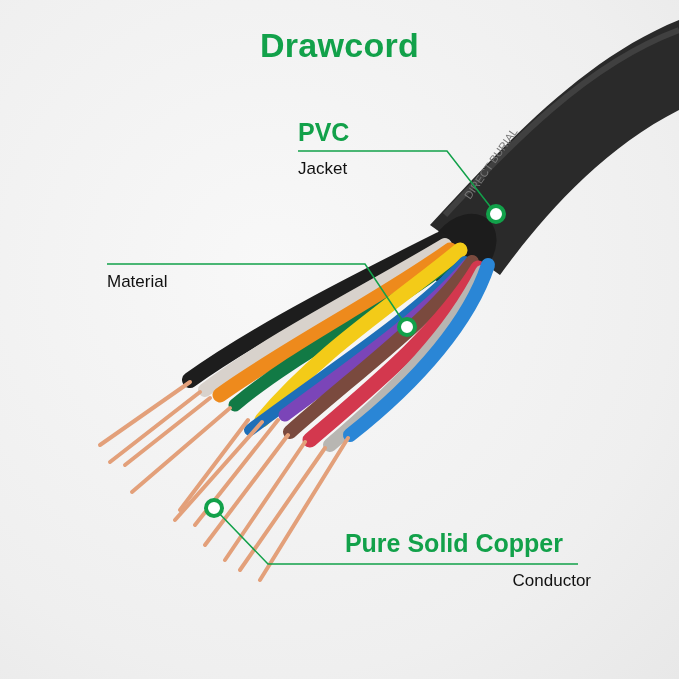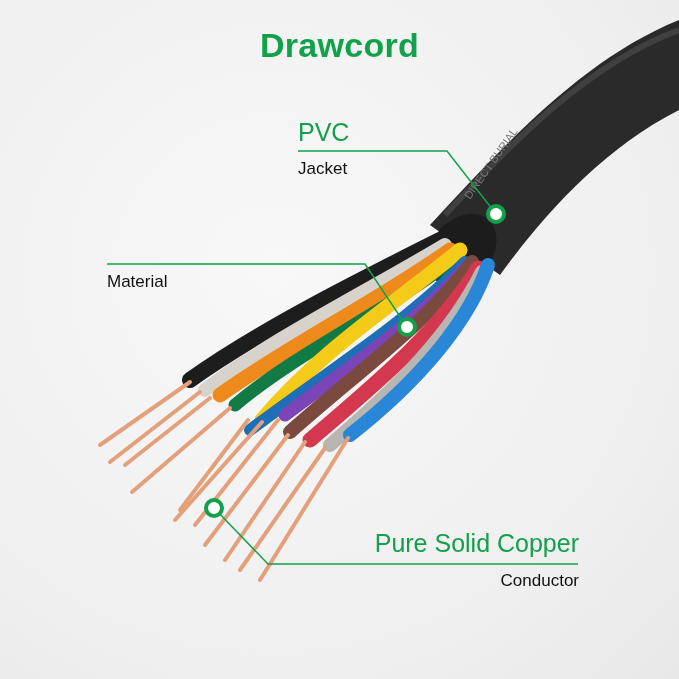--- a/index.html
+++ b/index.html
@@ -1,20 +1,20 @@
 <!DOCTYPE html>
 <html><head>
   <meta charset="utf-8">
   <style>
     html, body { margin:0; padding:0; }
     body { width:679px; height:679px; overflow:hidden; background:#f2f2f2; font-family:"Liberation Sans", sans-serif; position:relative; }
     .stage { position:absolute; left:0; top:0; width:679px; height:679px; background:radial-gradient(ellipse at 40% 40%, #f8f8f8 0%, #efefef 70%, #e8e8e8 100%); }
     svg.art { position:absolute; left:0; top:0; }
     .title { position:absolute; left:0; width:679px; top:26px; text-align:center; color:#12a14a; font-weight:bold; font-size:34px; letter-spacing:0.3px; }
-    .lbl-main { position:absolute; color:#12a14a; font-weight:normal; font-size:25px; white-space:nowrap; }
+    .lbl-main { position:absolute; color:#12a14a; font-weight:bold; font-size:25px; white-space:nowrap; }
     .lbl-sub { position:absolute; color:#111; font-weight:normal; font-size:17px; white-space:nowrap; }
   </style>
 </head>
 <body>
 
 <div class="stage">
   <svg class="art" width="679" height="679" viewBox="0 0 679 679">
 
     <path d="M430 225 C 500 150, 580 60, 679 20 L 679 110 C 600 150, 540 220, 500 275 Z" fill="#2a2a2a"></path>
     <path d="M445 215 C 510 145, 585 65, 679 30" stroke="#555" stroke-width="6" fill="none" opacity="0.5"></path>
@@ -61,15 +61,15 @@
     </g>
   </svg>
 
   <div class="title">Drawcord</div>
 
   <div class="lbl-main" style="left:298px; top:118px;">PVC</div>
   <div class="lbl-sub" style="left:298px; top:159px;">Jacket</div>
 
   <div class="lbl-sub" style="left:107px; top:272px;">Material</div>
 
-  <div class="lbl-main" style="right:100px; top:529px;margin-left:36px;">Pure Solid Copper</div>
-  <div class="lbl-sub" style="right:100px; top:571px;">Conductor</div>
+  <div class="lbl-main" style="right:116px; top:529px;margin-left:36px;">Pure Solid Copper</div>
+  <div class="lbl-sub" style="right:88px; top:571px;">Conductor</div>
 </div>
 
 </body></html>

